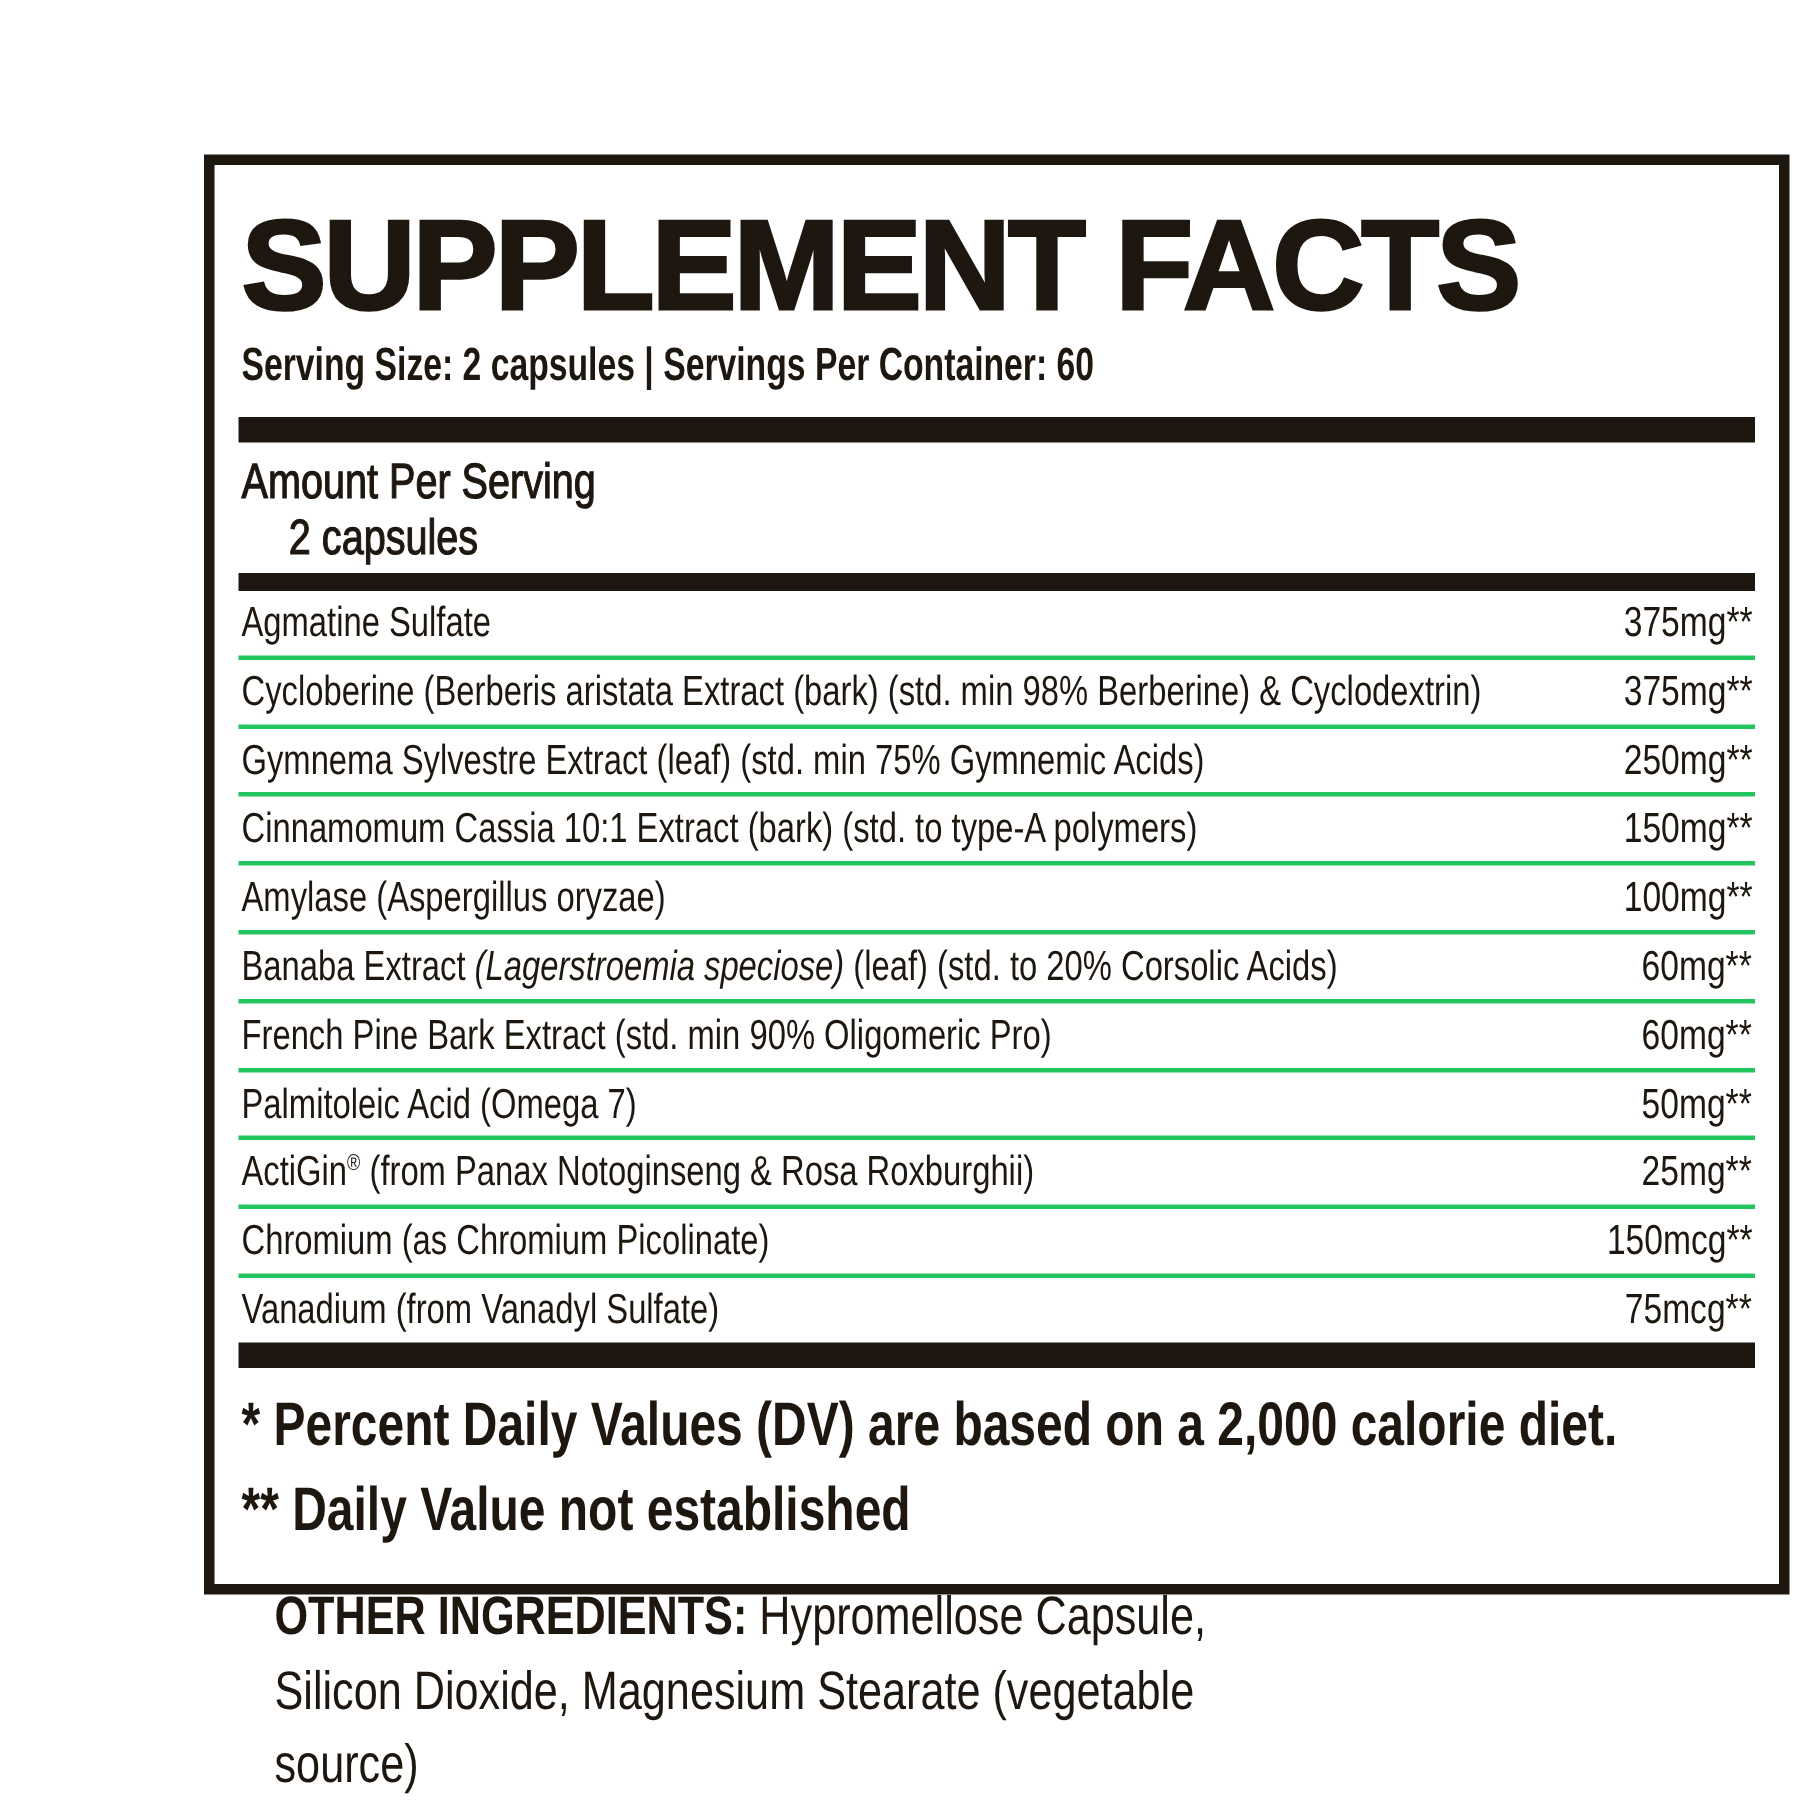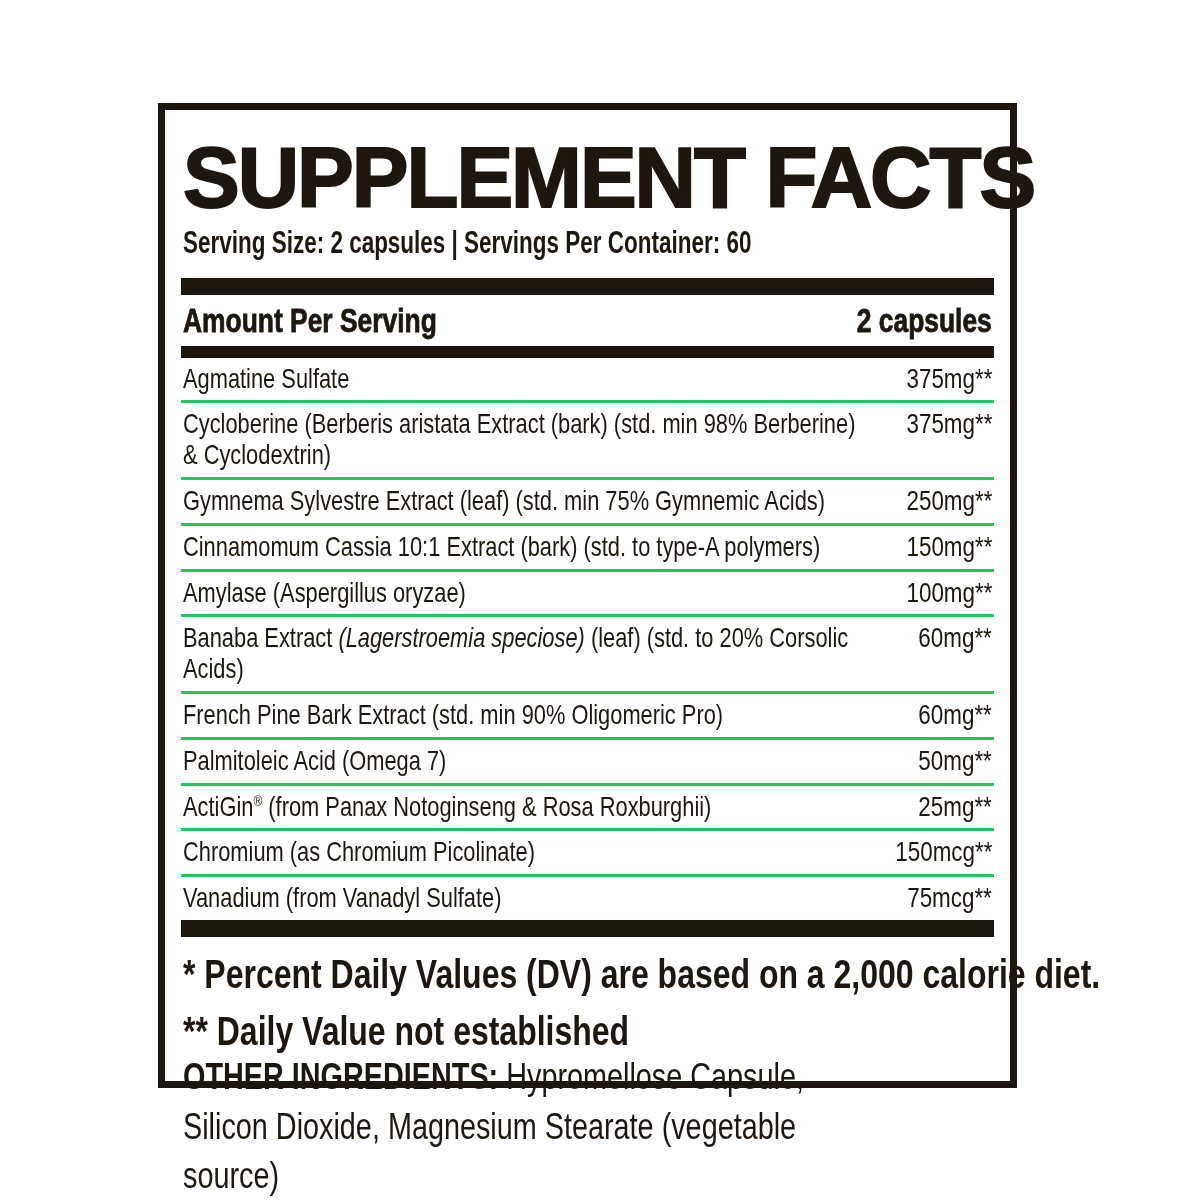--- a/index.html
+++ b/index.html
@@ -12,23 +12,23 @@
     color: #1e170f;
     overflow: hidden;
   }
   .canvas {
     position: absolute;
     inset: 0;
     background: #ffffff;
   }
   .box {
     position: absolute;
-    left: 158px;
+    left: 136px;
     top: 103px;
-    width: 859px;
+    width: 1057px;
     min-height: 927px;
     box-sizing: border-box;
     border: 7px solid #1e170f;
     padding: 14px 16px 10px 16px;
     background: #ffffff;
   }
   .title {
     margin: 14px 0 0 2px;
     font-size: 85px;
     font-weight: 700;
@@ -53,22 +53,23 @@
   .bar { background: #1e170f; }
   .bar1 { height: 17px; margin-top: 18px; }
   .bar2 { height: 12px; }
   .bar3 { height: 17px; }
   .header-row {
     display: flex;
     justify-content: space-between;
     align-items: baseline;
     padding: 8px 2px 6px 2px;
     font-size: 33px;
-    font-weight: 700;
+    font-weight: 400;
     line-height: 1.1;
+    flex-direction: column;
   }
   .header-row .cond {
     display: inline-block;
     white-space: nowrap;
     -webkit-text-stroke: 0.8px #1e170f;
   }
   .header-row .left .cond  { transform: scaleX(0.8);  transform-origin: 0 50%; }
   .header-row .right .cond { transform: scaleX(0.8);  transform-origin: 100% 50%; }
   .row {
     display: flex;

